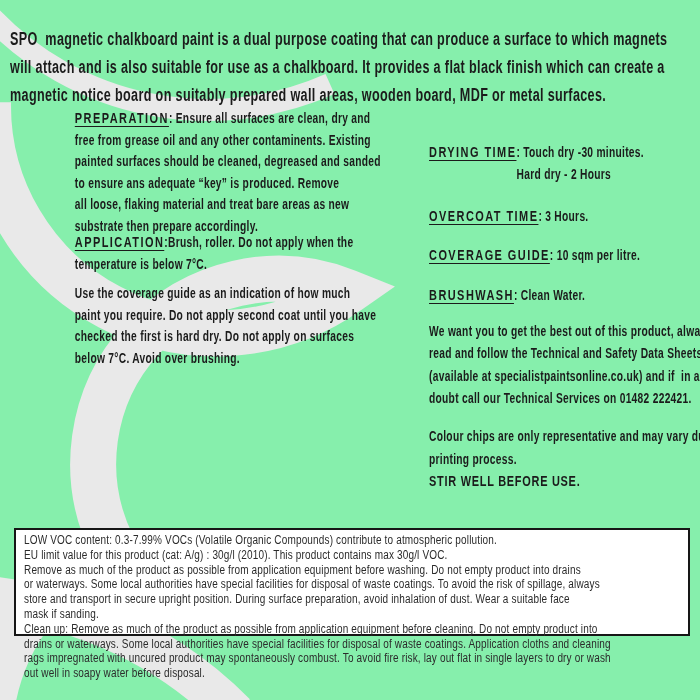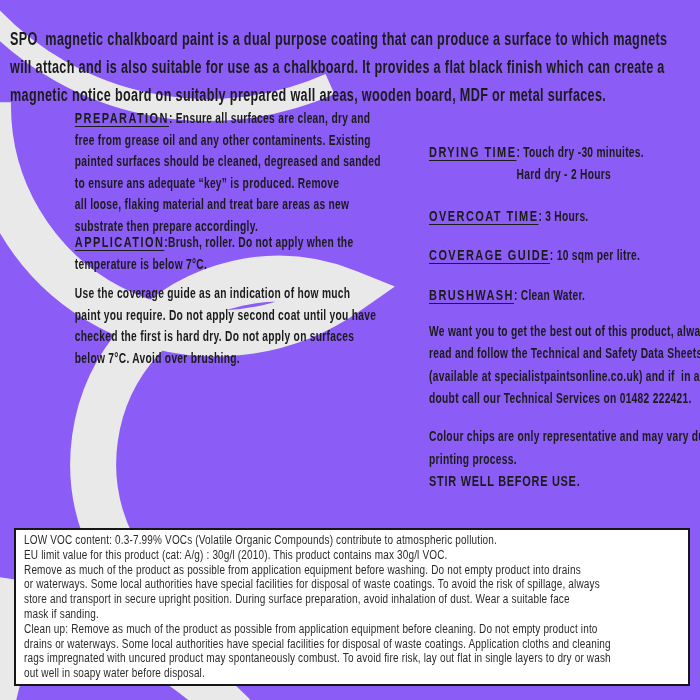--- a/index.html
+++ b/index.html
@@ -1,18 +1,18 @@
 <!DOCTYPE html>
 <html><head>
 <meta charset="utf-8">
 <style>
   html,body{margin:0;padding:0;background:#fff;}
   #page{
     position:relative;width:700px;height:700px;overflow:hidden;
-    background:#8b5cf6;
+    background:#86efac;
     font-family:"Liberation Sans",sans-serif;
     color:#1b1b1b;
   }
   .abs{position:absolute;}
   .pre{white-space:pre;}
   .cond{transform-origin:0 0;}
   svg.bg{position:absolute;left:0;top:0;pointer-events:none;}
 
   
   #header{
@@ -32,21 +32,21 @@
   .heading{
     font-size:15px;letter-spacing:2px;
     text-decoration:underline;
     text-decoration-thickness:1.4px;
     text-underline-offset:2.5px;
   }
   .indent2{margin-left:120px;}
 
   
   #voc-box{
-    left:14px;top:528px;width:676px;height:158px;
+    left:14px;top:528px;width:676px;height:108px;
     border:2.5px solid #161616;background:#ffffff;box-sizing:border-box;
   }
   #voc-text{
     margin:3px 0 0 8px;width:840px;
     transform:scaleX(.80);transform-origin:0 0;
     font-size:12.5px;line-height:14.8px;font-weight:400;color:#2b2b2b;
     letter-spacing:.2px;white-space:pre;
   }
 </style>
 </head>

